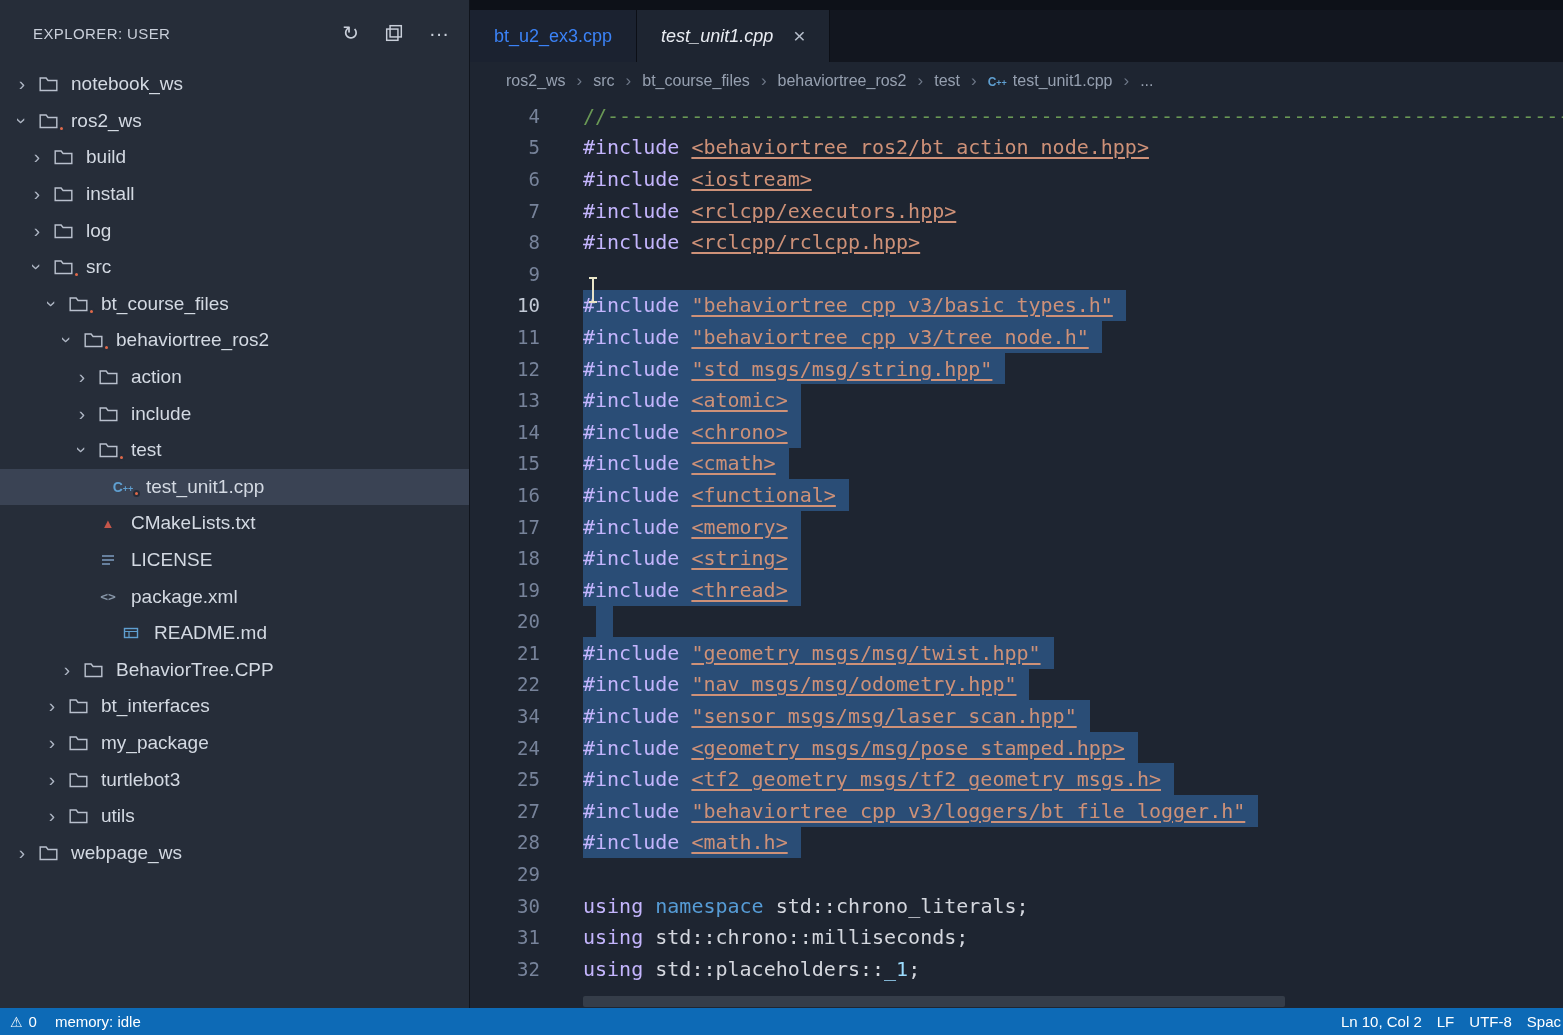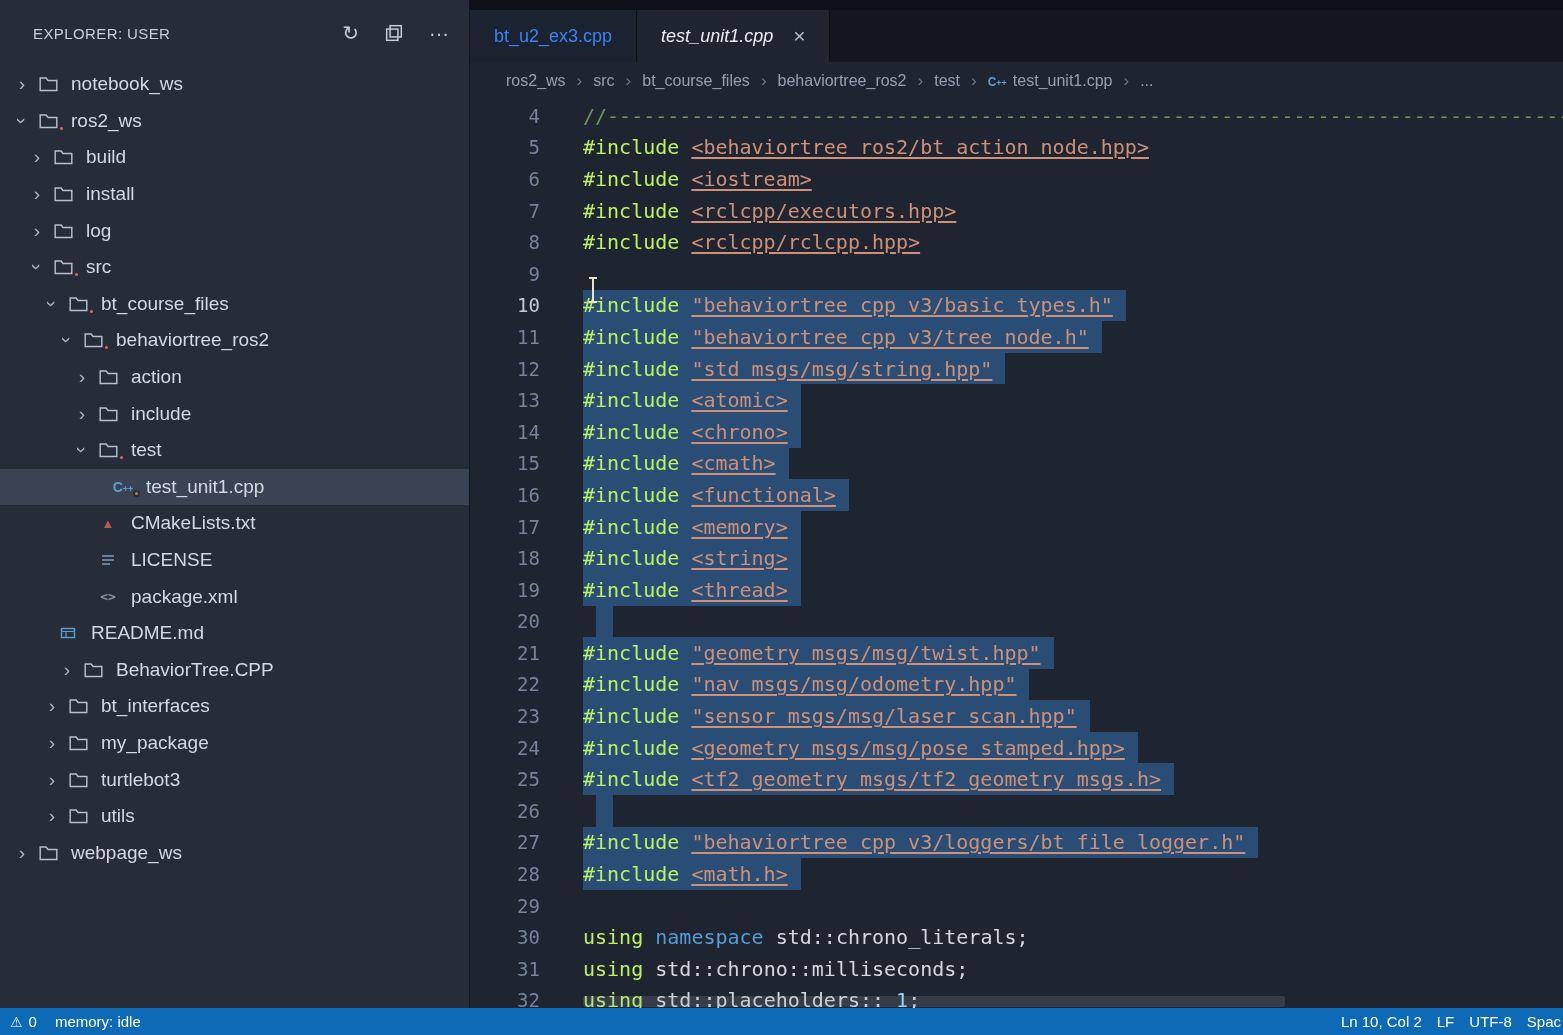--- a/index.html
+++ b/index.html
@@ -41,21 +41,21 @@
 
   .code-area{flex:1;position:relative;overflow:hidden;font-family:"DejaVu Sans Mono",monospace;font-size:20px}
   .code-lines{position:absolute;inset:0}
   .code-line{display:flex;height:31.6px;align-items:stretch;white-space:pre}
   .lnum{width:70px;flex:none;text-align:right;color:#77839a;font-size:19px;display:flex;align-items:center;justify-content:flex-end}
   .lnum.active{color:#c3cad6}
   .lcontent{margin-left:43px;display:flex;align-items:center}
   .lcontent.sel{background:#2a4d76;padding-right:13px}
   .lcontent.sel-empty{margin-left:56px;width:17px;padding-right:0}
   .tk-c{color:#6a9955}
-  .tk-k{color:#bef264}
+  .tk-k{color:#c4b5fd}
   .tk-h,.tk-q{color:#ce9178;text-decoration:underline;text-underline-offset:3px}
   .tk-p{color:#d4d7de}
   .tk-b{color:#569cd6}
   .tk-v{color:#9cdcfe}
   .ibeam{position:absolute;left:116px;top:176px;z-index:5}
   .hscroll{position:absolute;left:113px;bottom:1px;width:702px;height:11px;background:rgba(160,170,185,.18);border-radius:2px;cursor:pointer}
 
   
   .statusbar{height:27px;flex:none;background:#0d6ab6;display:flex;align-items:center;justify-content:space-between;color:#fff;font-size:15px;padding-left:10px;overflow:hidden}
   .st-left{display:flex;gap:18px;align-items:center}
@@ -212,21 +212,21 @@
             </span>
             <span>LICENSE</span>
           </div>
           <div class="tree-row" style="padding-left: 70px;">
             <span class="chev spacer">›</span>
             <span class="ticon">
               <span class="ic-xml">&lt;&gt;</span>
             </span>
             <span>package.xml</span>
           </div>
-          <div class="tree-row" style="padding-left: 30px;">
+          <div class="tree-row" style="padding-left: 93px;">
             <span class="chev spacer">›</span>
             <span class="ticon">
               <svg width="16" height="16" viewBox="0 0 16 16">
                 <rect x="1.5" y="3.5" width="13" height="9" fill="none" stroke="#5f9fd0" stroke-width="1.4"></rect>
                 <path d="M1.5 6.5h13M6 6.5v6" stroke="#5f9fd0" stroke-width="1.2" fill="none"></path>
               </svg>
             </span>
             <span>README.md</span>
           </div>
           <div class="tree-row" style="padding-left: 55px;">
@@ -341,24 +341,23 @@
             <div class="code-line"><span class="lnum">13</span><span class="lcontent sel"><span class="tk-k">#include</span><span class="tk-p"> </span><span class="tk-h">&lt;atomic&gt;</span></span></div>
             <div class="code-line"><span class="lnum">14</span><span class="lcontent sel"><span class="tk-k">#include</span><span class="tk-p"> </span><span class="tk-h">&lt;chrono&gt;</span></span></div>
             <div class="code-line"><span class="lnum">15</span><span class="lcontent sel"><span class="tk-k">#include</span><span class="tk-p"> </span><span class="tk-h">&lt;cmath&gt;</span></span></div>
             <div class="code-line"><span class="lnum">16</span><span class="lcontent sel"><span class="tk-k">#include</span><span class="tk-p"> </span><span class="tk-h">&lt;functional&gt;</span></span></div>
             <div class="code-line"><span class="lnum">17</span><span class="lcontent sel"><span class="tk-k">#include</span><span class="tk-p"> </span><span class="tk-h">&lt;memory&gt;</span></span></div>
             <div class="code-line"><span class="lnum">18</span><span class="lcontent sel"><span class="tk-k">#include</span><span class="tk-p"> </span><span class="tk-h">&lt;string&gt;</span></span></div>
             <div class="code-line"><span class="lnum">19</span><span class="lcontent sel"><span class="tk-k">#include</span><span class="tk-p"> </span><span class="tk-h">&lt;thread&gt;</span></span></div>
             <div class="code-line"><span class="lnum">20</span><span class="lcontent sel sel-empty"></span></div>
             <div class="code-line"><span class="lnum">21</span><span class="lcontent sel"><span class="tk-k">#include</span><span class="tk-p"> </span><span class="tk-q">"geometry_msgs/msg/twist.hpp"</span></span></div>
             <div class="code-line"><span class="lnum">22</span><span class="lcontent sel"><span class="tk-k">#include</span><span class="tk-p"> </span><span class="tk-q">"nav_msgs/msg/odometry.hpp"</span></span></div>
-            <div class="code-line"><span class="lnum">23</span><span class="lcontent sel"><span class="tk-k">#include</span><span class="tk-p"> </span><span class="tk-q">"sensor_msgs/msg/laser_scan.hpp"</span></span></div>
+            <div class="code-line"><span class="lnum">34</span><span class="lcontent sel"><span class="tk-k">#include</span><span class="tk-p"> </span><span class="tk-q">"sensor_msgs/msg/laser_scan.hpp"</span></span></div>
             <div class="code-line"><span class="lnum">24</span><span class="lcontent sel"><span class="tk-k">#include</span><span class="tk-p"> </span><span class="tk-h">&lt;geometry_msgs/msg/pose_stamped.hpp&gt;</span></span></div>
             <div class="code-line"><span class="lnum">25</span><span class="lcontent sel"><span class="tk-k">#include</span><span class="tk-p"> </span><span class="tk-h">&lt;tf2_geometry_msgs/tf2_geometry_msgs.h&gt;</span></span></div>
-            <div class="code-line"><span class="lnum">26</span><span class="lcontent sel sel-empty"></span></div>
             <div class="code-line"><span class="lnum">27</span><span class="lcontent sel"><span class="tk-k">#include</span><span class="tk-p"> </span><span class="tk-q">"behaviortree_cpp_v3/loggers/bt_file_logger.h"</span></span></div>
             <div class="code-line"><span class="lnum">28</span><span class="lcontent sel"><span class="tk-k">#include</span><span class="tk-p"> </span><span class="tk-h">&lt;math.h&gt;</span></span></div>
             <div class="code-line"><span class="lnum">29</span><span class="lcontent"></span></div>
             <div class="code-line"><span class="lnum">30</span><span class="lcontent"><span class="tk-k">using</span><span class="tk-p"> </span><span class="tk-b">namespace</span><span class="tk-p"> std::chrono_literals;</span></span></div>
             <div class="code-line"><span class="lnum">31</span><span class="lcontent"><span class="tk-k">using</span><span class="tk-p"> std::chrono::milliseconds;</span></span></div>
             <div class="code-line"><span class="lnum">32</span><span class="lcontent"><span class="tk-k">using</span><span class="tk-p"> std::placeholders::</span><span class="tk-v">_1</span><span class="tk-p">;</span></span></div>
           </div>
         <span class="ibeam">
           <svg width="14" height="28" viewBox="0 0 14 28" fill="none" stroke="#e9e5c8" stroke-width="2">
               <path d="M3 2 H11 M7 2 V26 M3 26 H11"></path>

